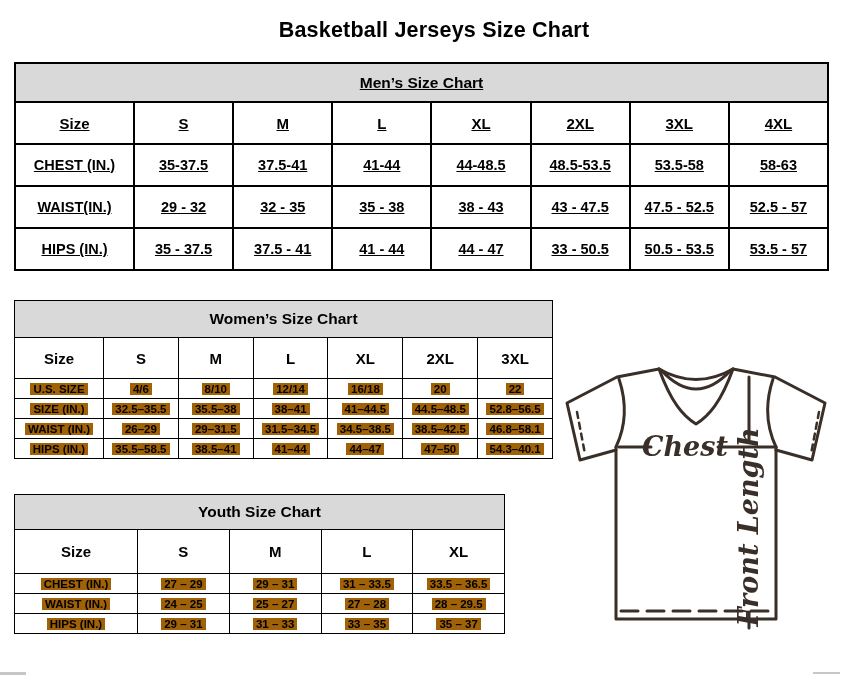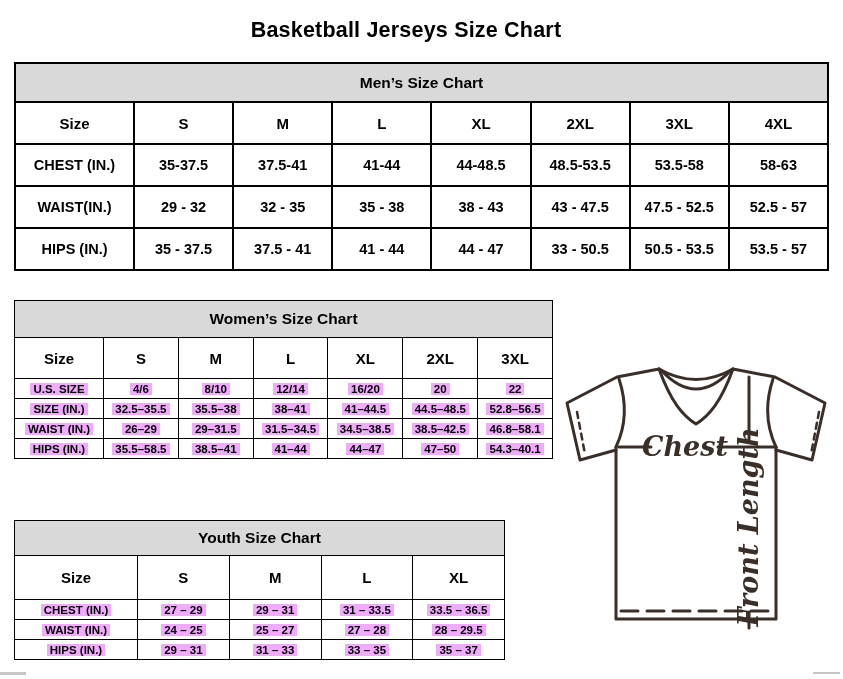--- a/index.html
+++ b/index.html
@@ -7,49 +7,49 @@
     --border-color:#000000;
     --ink:#3a2f28;
   }
   html,body{margin:0;padding:0;}
   body{
     width:843px;height:679px;position:relative;background:#ffffff;
     font-family:"Liberation Sans", sans-serif;overflow:hidden;color:#000;
   }
   .page-title{
     position:absolute;top:4px;left:0;width:812px;text-align:center;
-    font-size:21.5px;font-weight:bold;letter-spacing:0.2px;
+    font-size:21.5px;font-weight:bold;letter-spacing:0.2px;padding-left:28px;
   }
   table.size-table{
     position:absolute;border-collapse:collapse;table-layout:fixed;background:#fff;
   }
   table.size-table th,table.size-table td{
     border:1.5px solid var(--border-color);
     font-weight:700;text-align:center;vertical-align:middle;padding:0;color:#000;
     overflow:hidden;white-space:nowrap;
   }
   .table-title{background:var(--header-bg);font-size:15.5px;}
   
   #mens-table{left:14px;top:62px;width:815px;}
-  #mens-table th,#mens-table td{border-width:2px;}
+  #mens-table th,#mens-table td{border-width:2px;text-decoration:underline;}
   #mens-table .table-title{height:37px;}
   #mens-table .col-head{height:40px;font-size:15px;}
   #mens-table tbody th,#mens-table tbody td{height:40px;font-size:14.5px;}
   
   #womens-table{left:14px;top:300px;width:539px;}
   #womens-table .table-title{height:36px;margin-top:13px;}
   #womens-table .col-head{height:40px;font-size:15px;}
   #womens-table tbody th,#womens-table tbody td{height:19px;font-size:11.5px;}
   
-  #youth-table{left:14px;top:520px;width:491px;}
+  #youth-table{left:14px;top:494px;width:491px;}
   #youth-table .table-title{height:34px;}
   #youth-table .col-head{height:43px;font-size:15px;}
   #youth-table tbody th,#youth-table tbody td{height:19px;font-size:11.5px;}
   
-  .hl-rows tbody .hl{background:#f0abfc;padding:0 3px;}
+  .hl-rows tbody .hl{background:#a16207;padding:0 3px;}
   
   #jersey{position:absolute;left:558px;top:360px;width:280px;height:302px;color:var(--ink);}
   #jersey text{
     font-family:"DejaVu Serif", serif;font-style:italic;font-weight:bold;
     font-size:27px;fill:currentColor;stroke:none;
   }
   .scroll-frag{position:absolute;background:#c7c7c7;}
   #scroll-frag-left{left:0;top:672px;width:26px;height:3px;}
   #scroll-frag-right{left:813px;top:672px;width:27px;height:2px;}
 </style>
@@ -141,21 +141,21 @@
         <th class="col-head">2XL</th>
         <th class="col-head">3XL</th>
       </tr>
     </thead>
     <tbody>
       <tr>
         <th><span class="hl">U.S. SIZE</span></th>
         <td><span class="hl">4/6</span></td>
         <td><span class="hl">8/10</span></td>
         <td><span class="hl">12/14</span></td>
-        <td><span class="hl">16/20</span></td>
+        <td><span class="hl">16/18</span></td>
         <td><span class="hl">20</span></td>
         <td><span class="hl">22</span></td>
       </tr>
       <tr>
         <th><span class="hl">SIZE (IN.)</span></th>
         <td><span class="hl">32.5–35.5</span></td>
         <td><span class="hl">35.5–38</span></td>
         <td><span class="hl">38–41</span></td>
         <td><span class="hl">41–44.5</span></td>
         <td><span class="hl">44.5–48.5</span></td>

